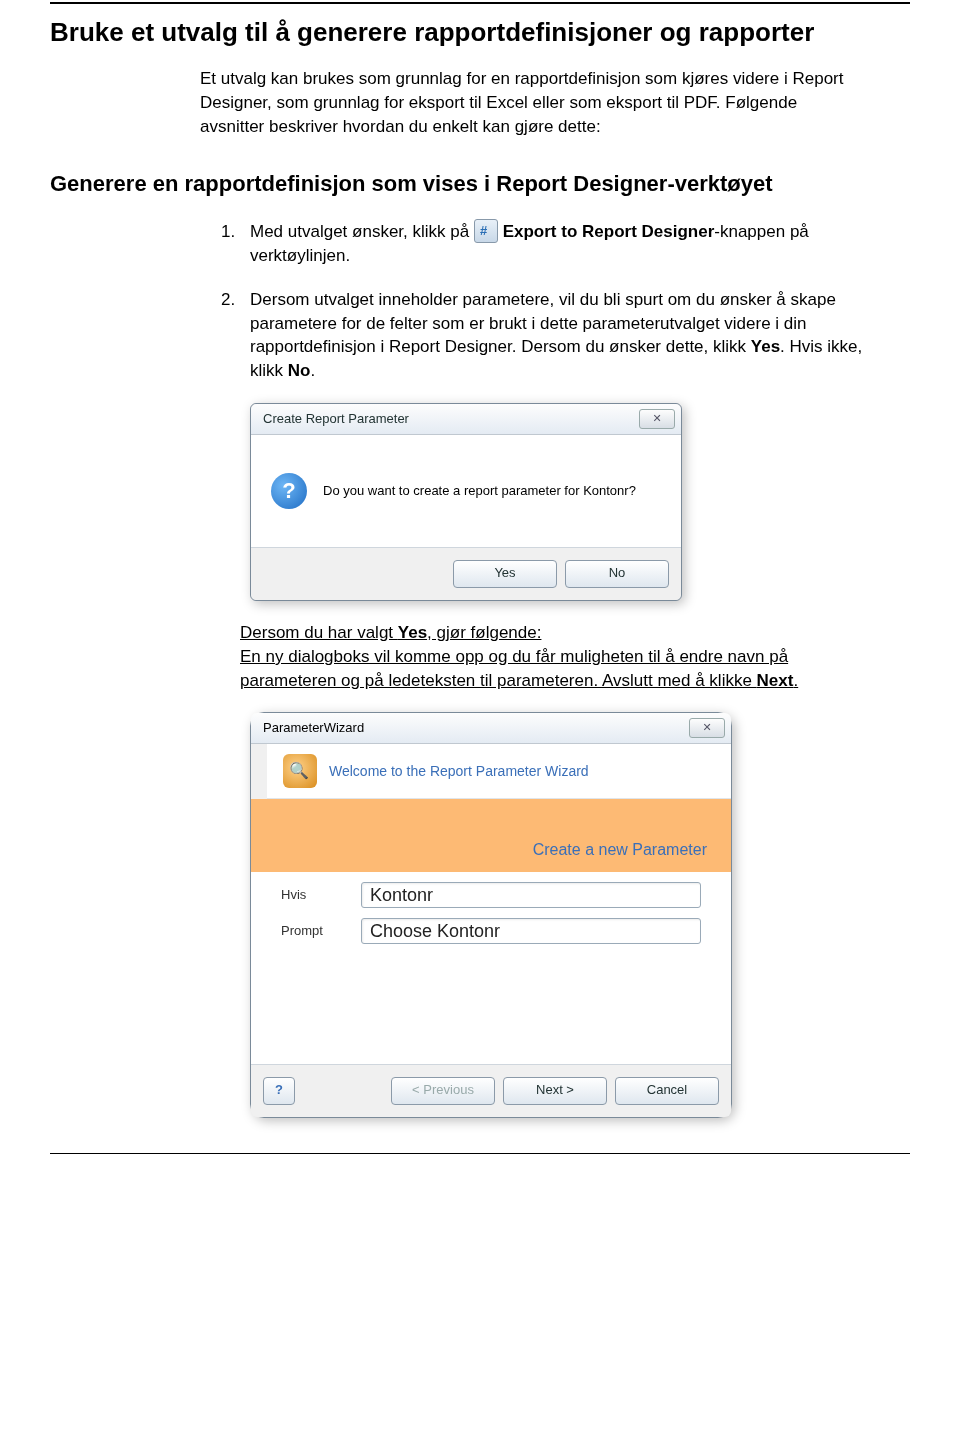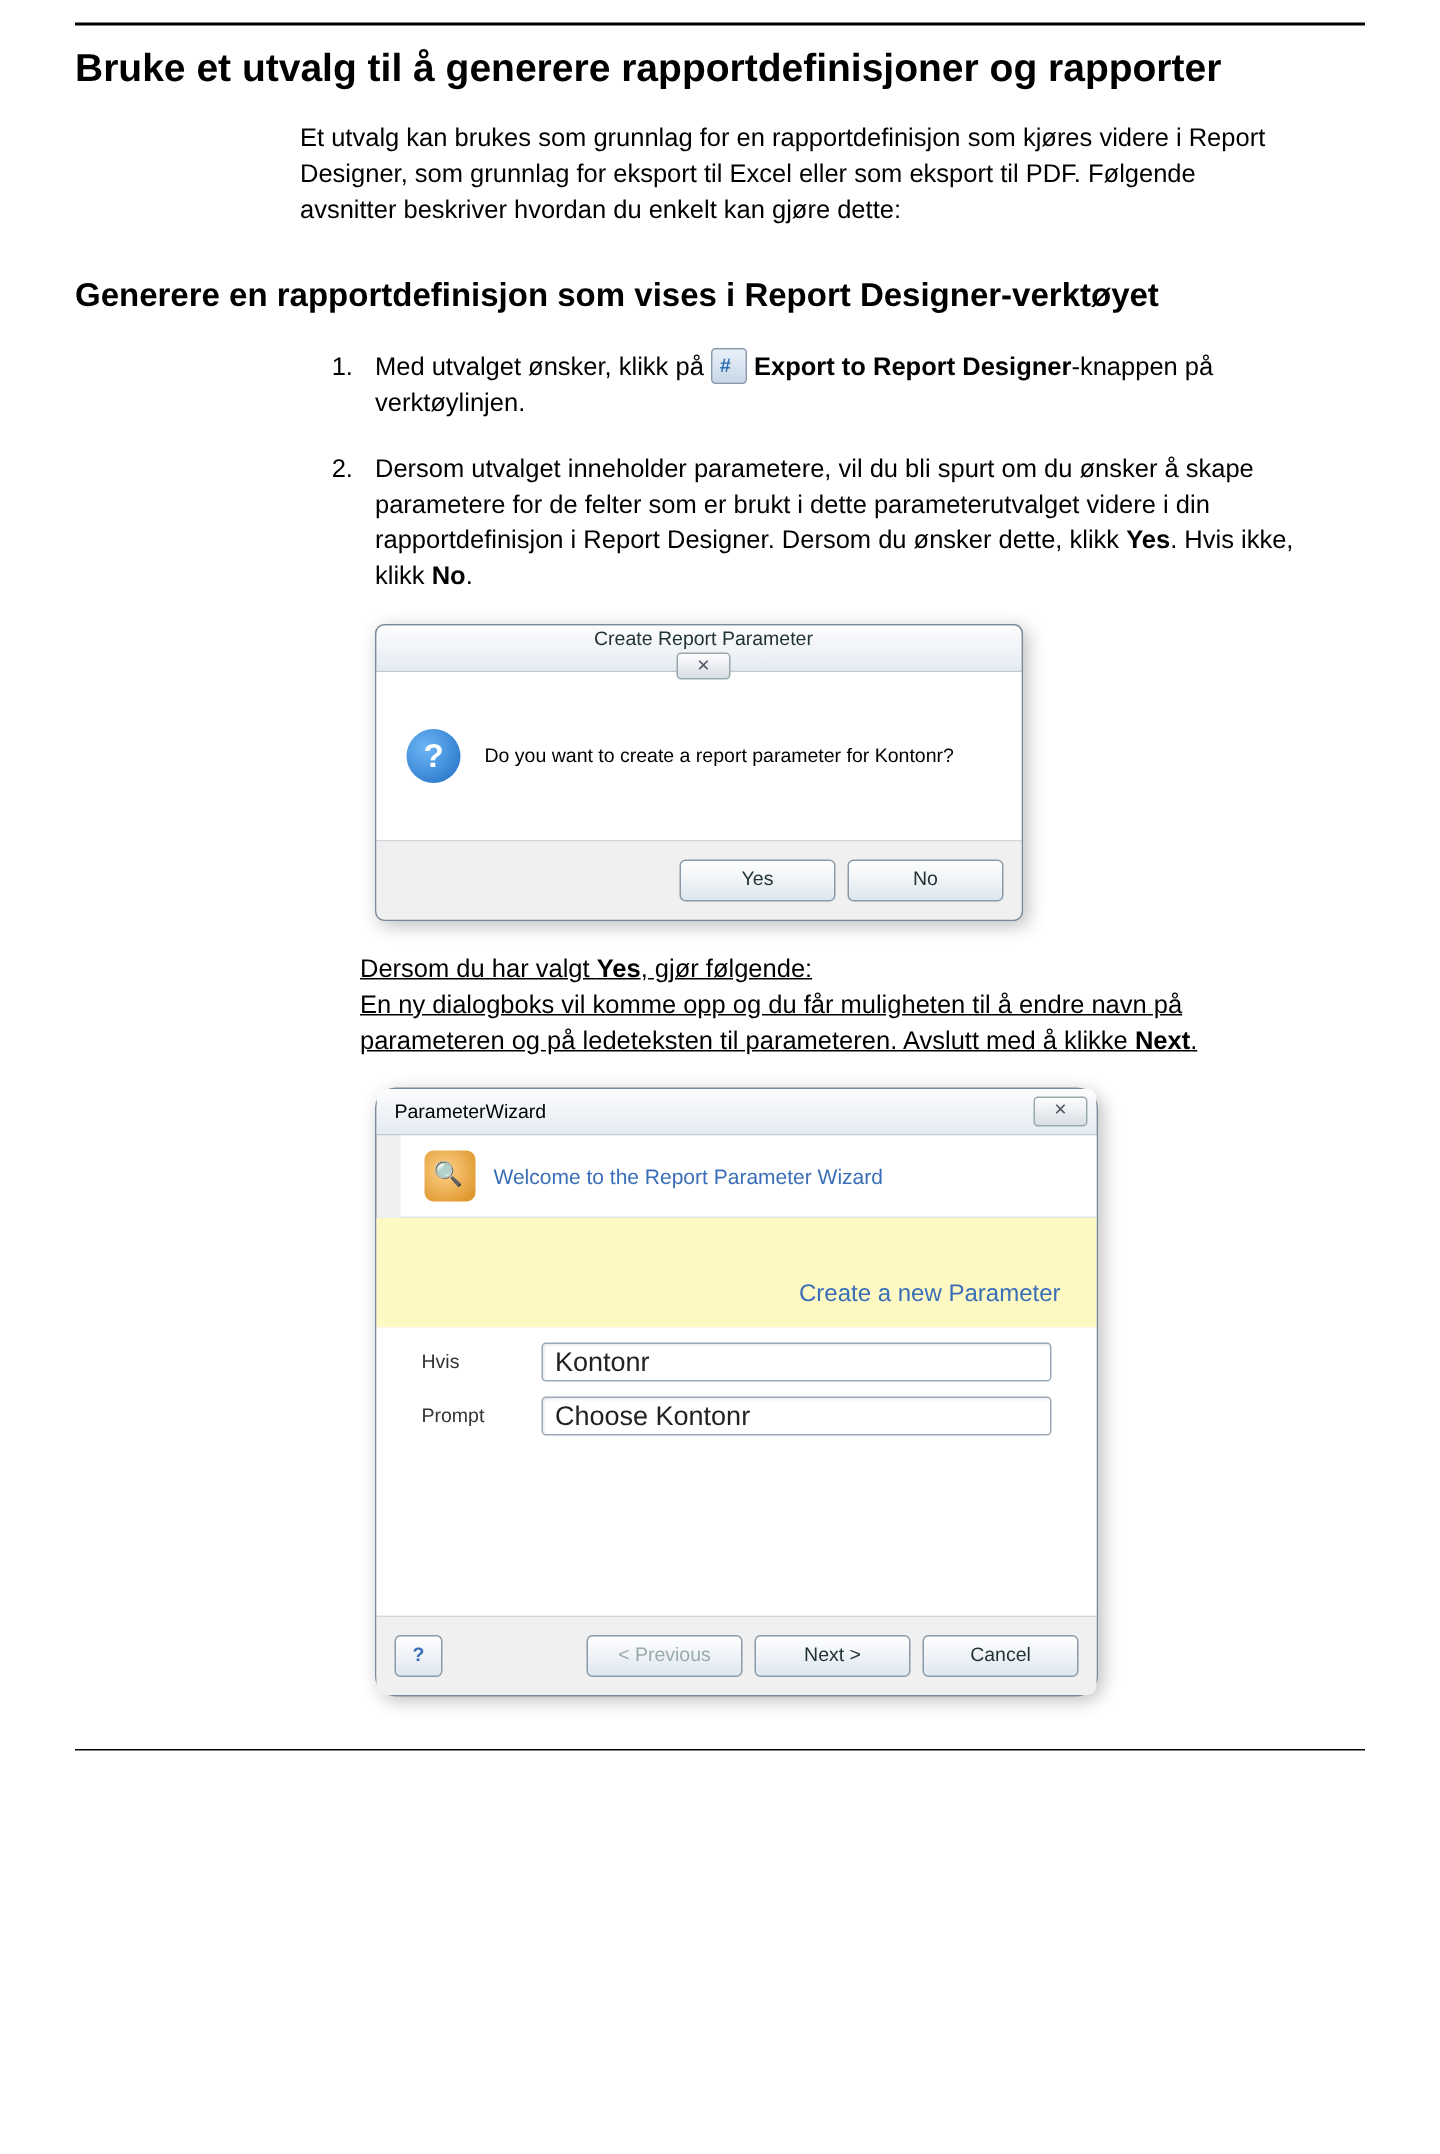--- a/index.html
+++ b/index.html
@@ -7,21 +7,21 @@
     margin: 0;
     padding: 0;
     background: #fff;
     color: #000;
     font-size: 17px;
     line-height: 1.4;
   }
   .page {
     width: 960px;
     margin: 0 auto;
-    padding: 13px 50px;
+    padding: 0 50px;
     box-sizing: border-box;
     position: relative;
   }
   .top-rule {
     border-top: 2px solid #000;
     margin-top: 2px;
     margin-bottom: 10px;
   }
   h1 {
     font-size: 26px;
@@ -87,21 +87,20 @@
   }
   .winbox .titlebar {
     display: flex;
     align-items: center;
     justify-content: space-between;
     height: 30px;
     padding: 0 6px 0 12px;
     background: linear-gradient(#fdfdfd, #e4ebf3);
     border-bottom: 1px solid #c0c8d0;
     border-radius: 6px 6px 0 0;
-    flex-direction: column;
   }
   .winbox .titlebar .ttl {
     color: #233;
   }
   .closebtn {
     width: 34px;
     height: 18px;
     border: 1px solid #9aa;
     border-radius: 3px;
     background: linear-gradient(#fdfdfd, #d8dee5);
@@ -195,21 +194,21 @@
   }
   .wizard .headerband .wtxt {
     color: #3a6fb8;
     font-size: 14px;
   }
   .wizard .subtitle {
     text-align: right;
     padding: 40px 24px 10px 0;
     color: #3a6fb8;
     font-size: 16px;
-    background: #fef9c3;
+    background: #fdba74;
   }
   .wizard .formarea {
     background: #fff;
     padding: 10px 30px 110px 30px;
   }
   .formrow {
     display: flex;
     align-items: center;
     margin-bottom: 10px;
   }

